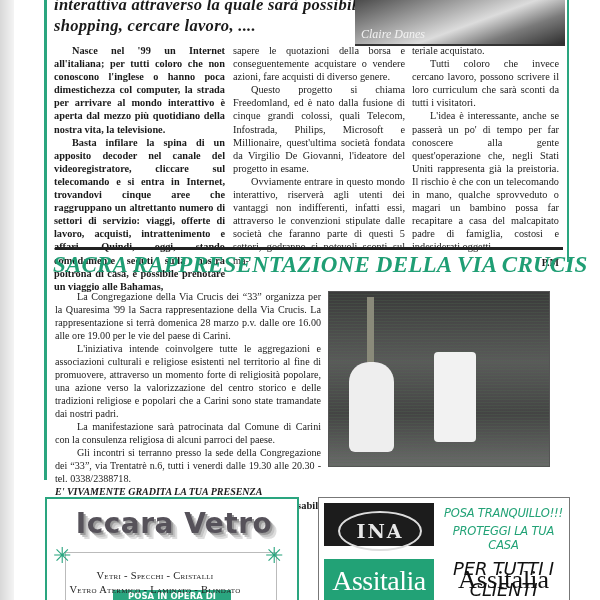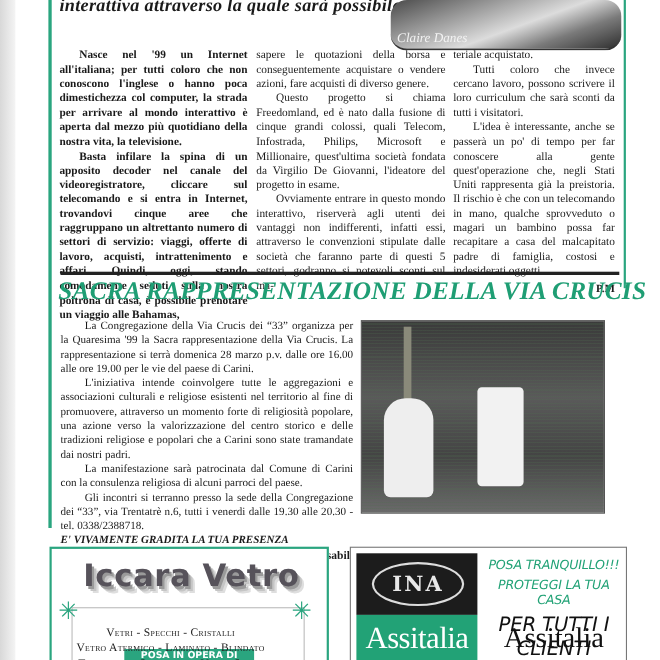--- a/index.html
+++ b/index.html
@@ -1,21 +1,21 @@
 <!DOCTYPE html>
 <html><head>
 <meta charset="utf-8">
 <style>
   html, body { margin:0; padding:0; }
   body { width:600px; height:600px; background:#fff; position:relative; overflow:hidden; font-family:"Liberation Serif", serif; color:#1a1a1a; }
   .left-edge { position:absolute; left:0; top:0; width:14px; height:600px; background:linear-gradient(to right,#d8d8d8,#f4f4f4); }
   .green-rule-left { position:absolute; left:44px; top:0; width:3px; height:480px; background:#2aa57f; }
   .green-rule-right { position:absolute; left:567px; top:0; width:2px; height:262px; background:#2aa57f; }
   .intro { position:absolute; left:54px; top:-6px; width:380px; font-weight:bold; font-style:italic; font-size:16.5px; line-height:21px; letter-spacing:0.3px; }
-  .photo-top { position:absolute; left:355px; top:0; width:210px; height:44px; background:linear-gradient(160deg,#4a4a4a 0%,#9a9a9a 30%,#dcdcdc 55%,#7a7a7a 75%,#2e2e2e 100%); border-bottom:2px solid #333;border-radius:15px; }
+  .photo-top { position:absolute; left:355px; top:0; width:210px; height:44px; background:linear-gradient(160deg,#4a4a4a 0%,#9a9a9a 30%,#dcdcdc 55%,#7a7a7a 75%,#2e2e2e 100%); border-bottom:2px solid #333; }
   .photo-caption { position:absolute; left:6px; bottom:2px; color:#f3f3f3; font-style:italic; font-size:12px; }
   .col { position:absolute; font-size:10.3px; line-height:13.1px; text-align:justify; hyphens:auto; }
   .col p { margin:0; text-indent:18px; }
   .col p.noindent { text-indent:0; }
   .col1 { left:54px; top:44px; width:171px;font-weight:bold; }
   .col2 { left:233px; top:44px; width:172px; }
   .col3 { left:412px; top:44px; width:147px; }
   .sign { text-align:right; font-weight:bold; font-size:10px; margin-top:2px; }
   .black-rule { position:absolute; left:55px; top:247px; width:508px; height:3px; background:#222; }
   .headline { position:absolute; left:53px; top:252px; width:500px; color:#1f9e74; font-weight:bold; font-style:italic; font-size:23px; letter-spacing:0.2px; white-space:nowrap; }
@@ -30,37 +30,38 @@
   .figure-white2 { position:absolute; left:105px; top:60px; width:42px; height:90px; background:#f2f2f2; border-radius:4px; }
   .cross-beam { position:absolute; left:38px; top:5px; width:7px; height:140px; background:#8a8a7a; }
   .ad-left { position:absolute; left:45px; top:497px; width:250px; height:110px; border:2px solid #2aa57f; background:#fff; }
   .logo-iccara { position:absolute; left:12px; top:8px; width:230px; text-align:center; font-family:"DejaVu Sans", sans-serif; font-weight:bold; font-size:28px; color:#56525a; letter-spacing:0.5px; text-shadow:2px 2px 0 #9a9a9a, 4px 4px 0 #c5c5c5, 6px 6px 0 #dedede; }
   .posa-frame { position:absolute; left:18px; top:53px; width:210px; height:60px; border:1px solid #bbb; }
   .posa-badge { position:absolute; left:66px; top:55px; width:118px; height:13px; background:#2aa57f; color:#fff; font-family:"DejaVu Sans", sans-serif; font-weight:bold; font-size:8.5px; text-align:center; line-height:13px;margin-top:36px; }
   .star { position:absolute; top:46px; color:#2aa57f; font-size:22px; line-height:22px; }
   .star.l { left:6px; } .star.r { left:218px; }
   .vetro-line { position:absolute; left:0; width:216px; text-align:center; font-size:10.5px; letter-spacing:0.3px; font-variant:small-caps; color:#222; }
   .ad-right { position:absolute; left:318px; top:497px; width:250px; height:110px; border:1px solid #777; background:#fff; }
-  .ina-box { position:absolute; left:5px; top:5px; width:110px; height:56px; background:#1c1c1c; }
+  .ina-box { position:absolute; left:5px; top:5px; width:110px; height:43px; background:#1c1c1c; }
   .ina-oval { position:absolute; left:14px; top:8px; width:80px; height:36px; border:2px solid #ddd; border-radius:50%; color:#e8e8e8; font-weight:bold; font-size:19px; text-align:center; line-height:36px; letter-spacing:2px; font-family:"DejaVu Serif", serif; }
   .assi-box { position:absolute; left:5px; top:61px; width:110px; height:45px; background:#22a276; color:#fff; font-size:28px; text-align:center; line-height:44px; font-family:"Liberation Serif", serif; letter-spacing:-0.5px; }
   .ad-slogan { position:absolute; left:122px; width:125px; text-align:center; font-family:"DejaVu Sans", sans-serif; font-style:italic; font-size:11.5px; letter-spacing:-0.2px; }
   .ad-slogan.green { color:#22a276; }
   .ad-slogan.black { color:#111; font-size:18px;margin-top:15px; }
   .assi-black { position:absolute; left:122px; top:67px; width:125px; text-align:center; font-size:26px; color:#111; font-family:"Liberation Serif", serif; }
 </style>
 </head>
 <body>
 
 <div class="left-edge"></div>
 <div class="green-rule-left"></div>
 <div class="green-rule-right"></div>
 
 <div class="intro">
   <div>interattiva attraverso la quale sarà possibile fare</div>
+  <div>shopping, cercare lavoro, ....</div>
 </div>
 
 <div class="photo-top">
   <span class="photo-caption">Claire Danes</span>
 </div>
 
 <div class="col col1">
   <p>Nasce nel '99 un Internet all'italiana; per tutti coloro che non conoscono l'inglese o hanno poca dimestichezza col computer, la strada per arrivare al mondo interattivo è aperta dal mezzo più quotidiano della nostra vita, la televisione.</p>
   <p>Basta infilare la spina di un apposito decoder nel canale del videoregistratore, cliccare sul telecomando e si entra in Internet, trovandovi cinque aree che raggruppano un altrettanto numero di settori di servizio: viaggi, offerte di lavoro, acquisti, intrattenimento e affari. Quindi, oggi, stando comodamente seduti sulla nostra poltrona di casa, è possibile prenotare un viaggio alle Bahamas,</p>
 </div>

